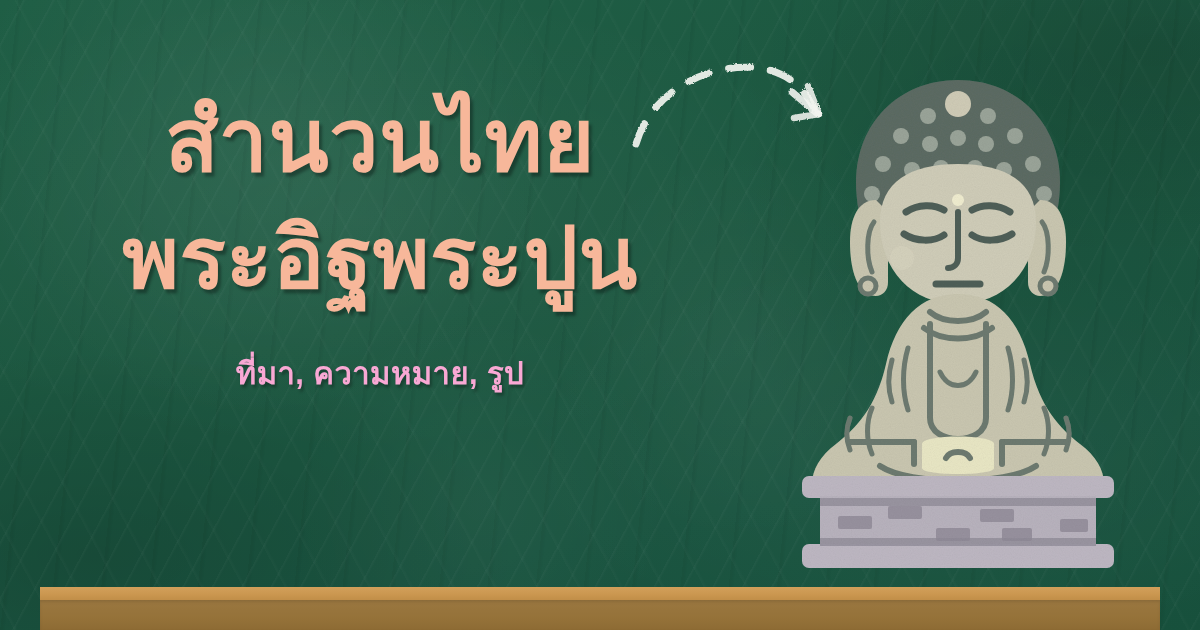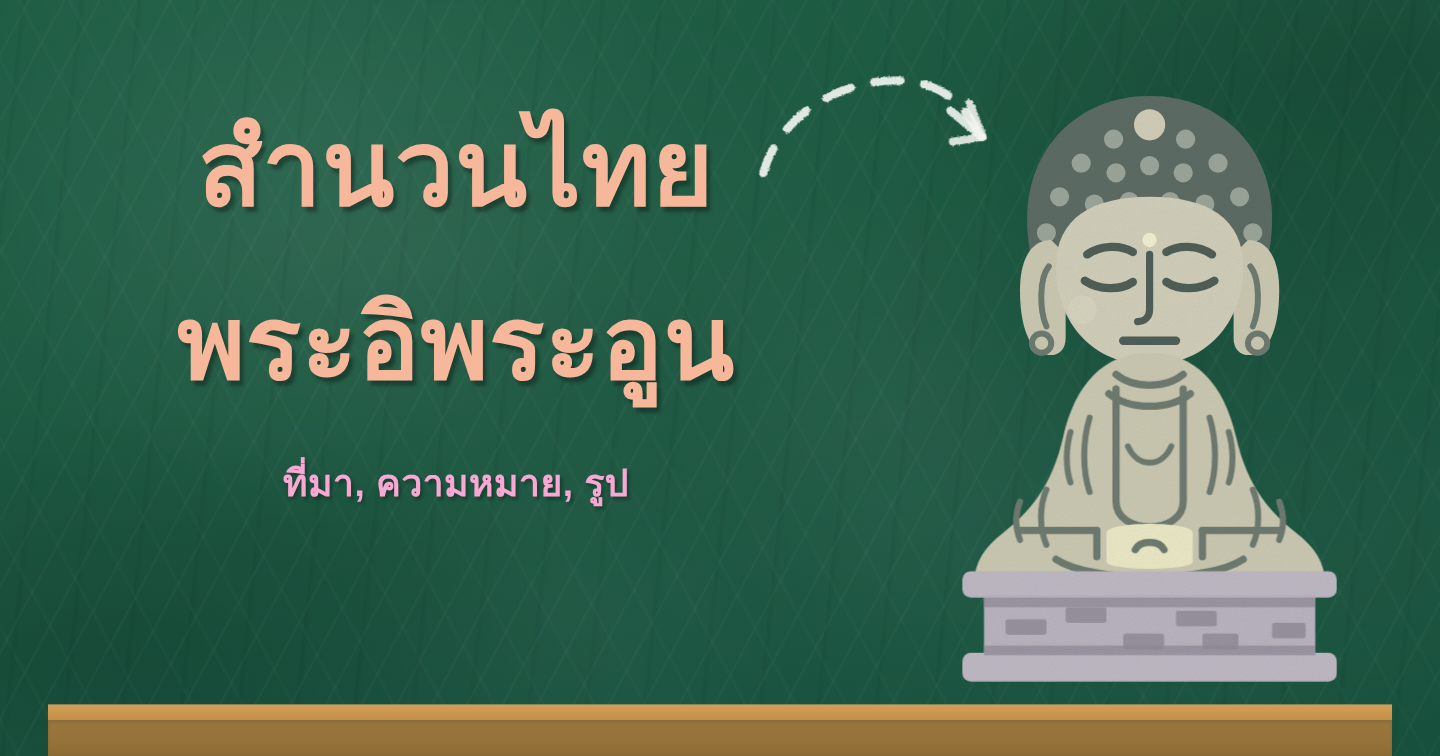--- a/index.html
+++ b/index.html
@@ -74,21 +74,21 @@
   }
   .title-line {
     color: #f7b79a;
     font-weight: 700;
     font-size: 88px;
     line-height: 1.02;
     letter-spacing: 0.5px;
     text-shadow: 3px 4px 3px rgba(0,0,0,0.32);
     white-space: nowrap;
   }
-  .title-line.l1 { margin-bottom: 58px; text-align: center; }
+  .title-line.l1 { margin-bottom: 29px; text-align: center; }
   .title-line.l2 { font-size: 86px; }
   .subtitle {
     margin-top: 46px;
     color: #f9a8d4;
     font-weight: 700;
     font-size: 31px;
     letter-spacing: 0.4px;
     text-shadow: 2px 3px 3px rgba(0,0,0,0.30);
     white-space: nowrap;
   }
@@ -306,21 +306,21 @@
           <rect x="192" y="437" width="34" height="13" rx="2"></rect>
           <rect x="214" y="456" width="30" height="13" rx="2"></rect>
           <rect x="272" y="447" width="28" height="13" rx="2"></rect>
         </g>
       </g>
     </g>
   </svg>
 
   <div class="text-block">
     <div class="title-line l1">สำนวนไทย</div>
-    <div class="title-line l2">พระอิพระอูน</div>
+    <div class="title-line l2">พระอิฐพระปูน</div>
     <div class="subtitle">ที่มา, ความหมาย, รูป</div>
   </div>
 
   <div class="chalk-ledge">
     <div class="ledge-lip"></div>
     <div class="ledge-body"></div>
   </div>
 
 </div>
 

